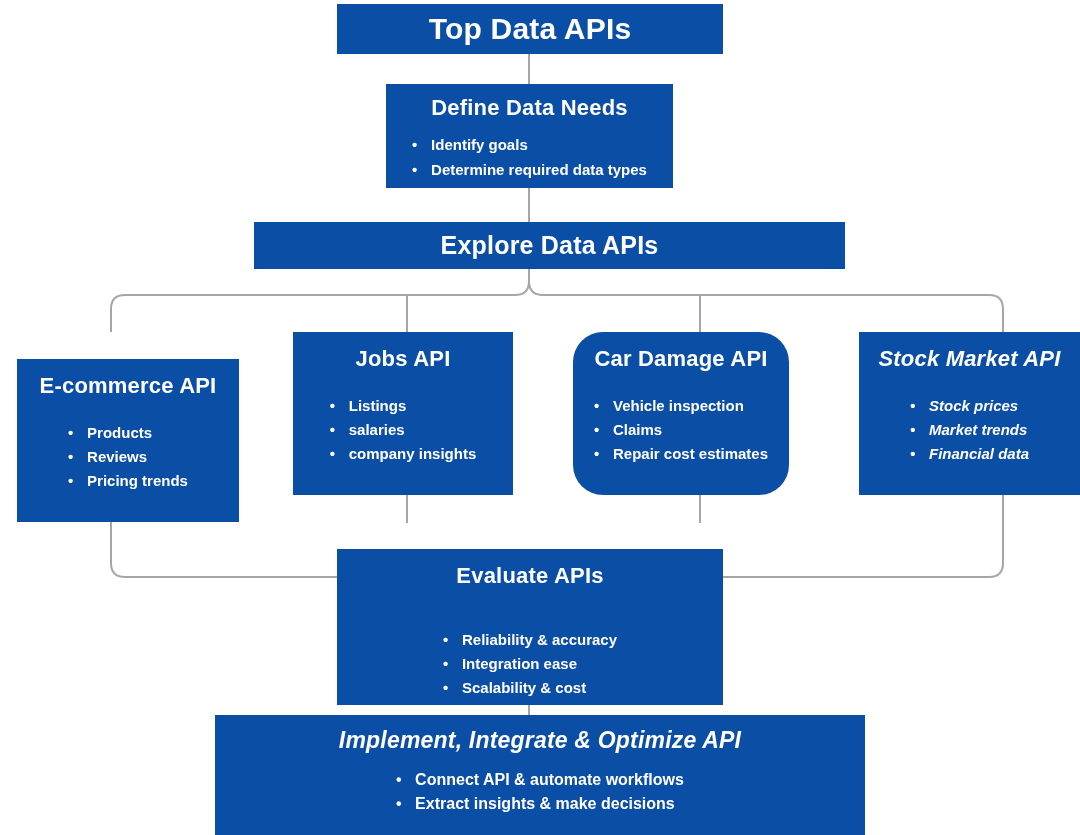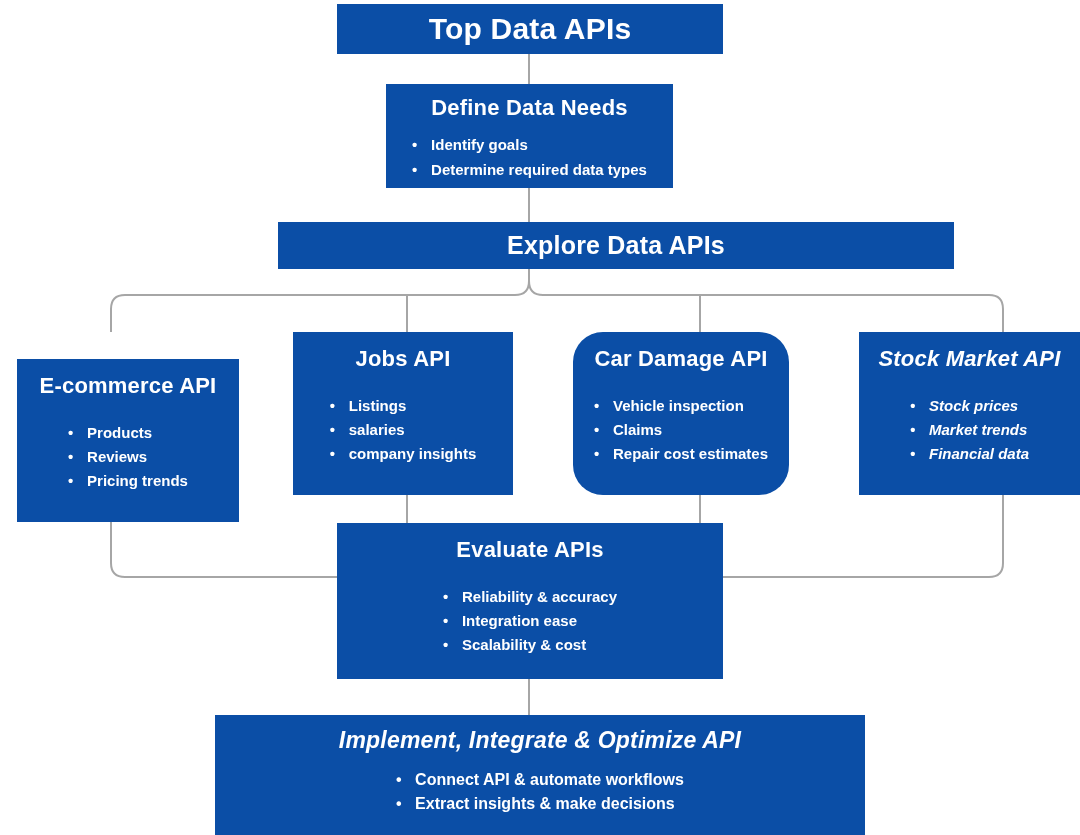--- a/index.html
+++ b/index.html
@@ -62,32 +62,32 @@
   }
   
   .n-root     { left: 337px; top: 4px;   width: 386px; height: 50px;  justify-content: center; }
   .n-root .node-title { font-size: 30px; }
 
   .n-define   { left: 386px; top: 84px;  width: 287px; height: 104px; padding-top: 11px; }
   .n-define .node-title { font-size: 22px; }
   .n-define ul.node-bullets { margin-top: 11px; font-size: 15px; line-height: 25px; }
   .n-define ul.node-bullets li { font-weight: 700; }
 
-  .n-explore  { left: 254px; top: 222px; width: 676px; height: 47px;  justify-content: center; margin-left: 24px; }
+  .n-explore  { left: 254px; top: 222px; width: 591px; height: 47px;  justify-content: center; }
   .n-explore .node-title { font-size: 25px; }
 
   .n-leaf     { top: 332px; height: 163px; padding-top: 14px; }
   .n-leaf .node-title { font-size: 22px; }
   .n-leaf ul.node-bullets { margin-top: 22px; font-size: 15px; line-height: 24px; }
   .n-ecommerce { left: 17px;  width: 222px; margin-top: 27px; }
   .n-jobs      { left: 293px; width: 220px; }
   .n-car       { left: 573px; width: 216px; border-radius: 30px; }
   .n-stock     { left: 859px; width: 221px; font-style: italic; }
 
-  .n-evaluate { left: 337px; top: 523px; width: 386px; height: 156px; padding-top: 14px; }
+  .n-evaluate { left: 337px; top: 549px; width: 386px; height: 156px; padding-top: 14px; gap: 17px; }
   .n-evaluate .node-title { font-size: 22px; }
   .n-evaluate ul.node-bullets { margin-top: 22px; font-size: 15px; line-height: 24px; }
 
   .n-implement { left: 215px; top: 715px; width: 650px; height: 120px; padding-top: 12px; }
   .n-implement .node-title { font-size: 23px; font-style: italic; }
   .n-implement ul.node-bullets { margin-top: 14px; font-size: 16px; line-height: 24px; }
 </style>
 </head>
 <body>
 

